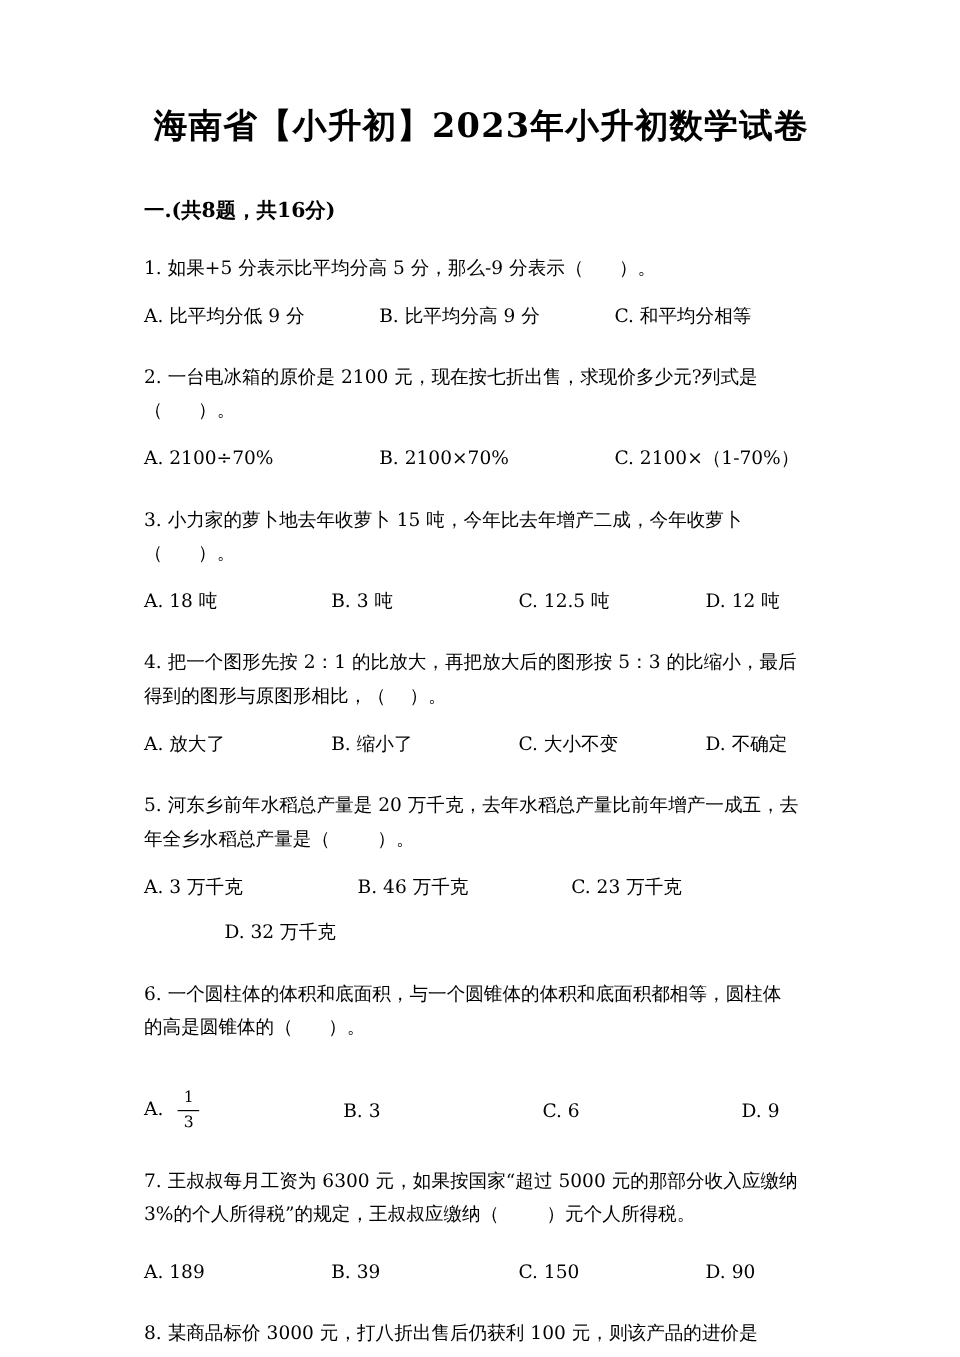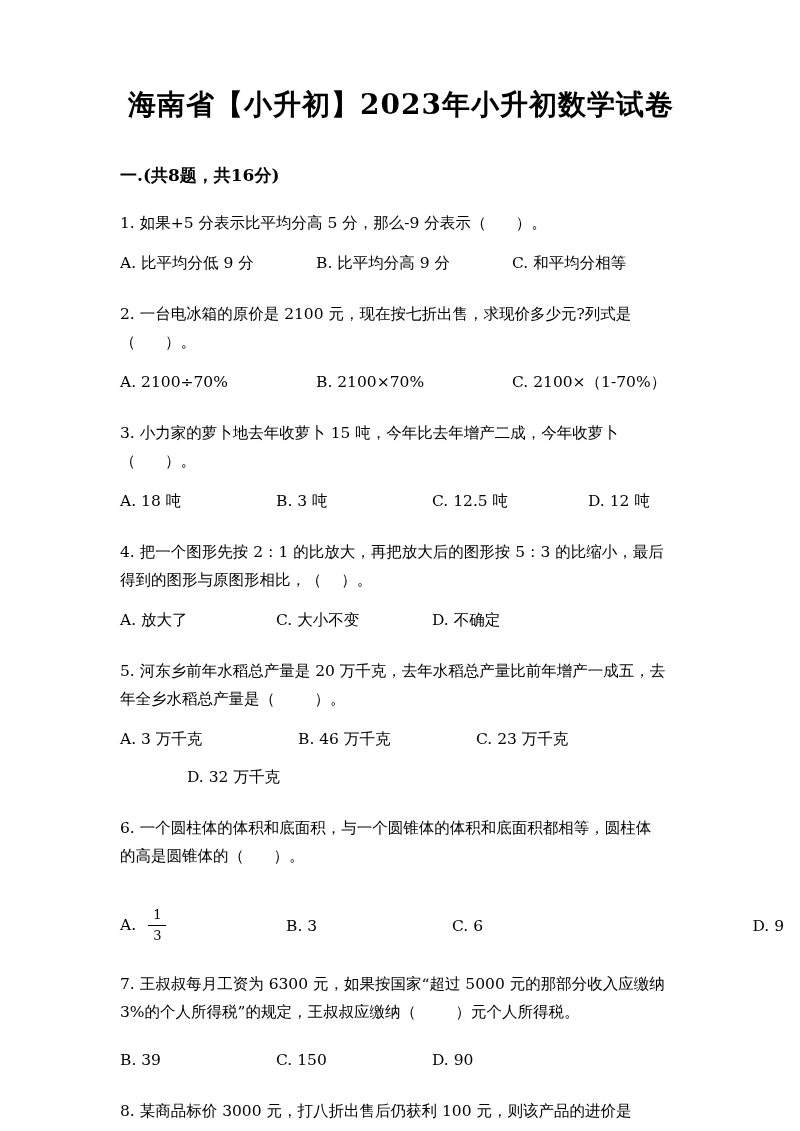--- a/index.html
+++ b/index.html
@@ -100,20 +100,21 @@
           <span class="option">B. 3 吨</span>
           <span class="option">C. 12.5 吨</span>
           <span class="option">D. 12 吨</span>
         </div>
       </div>
       <div class="question">
         <div class="q-text">4. 把一个图形先按 2：1 的比放大，再把放大后的图形按 5：3 的比缩小，最后
 得到的图形与原图形相比，（    ）。</div>
         <div class="options cols-4">
           <span class="option">A. 放大了</span>
+          <span class="option">B. 缩小了</span>
           <span class="option">C. 大小不变</span>
           <span class="option">D. 不确定</span>
         </div>
       </div>
       <div class="question">
         <div class="q-text">5. 河东乡前年水稻总产量是 20 万千克，去年水稻总产量比前年增产一成五，去
 年全乡水稻总产量是（        ）。</div>
         <div class="options cols-3">
           <span class="option" style="width: 178px;">A. 3 万千克</span>
           <span class="option" style="width: 178px;">B. 46 万千克</span>
@@ -123,27 +124,28 @@
           <span class="option">D. 32 万千克</span>
         </div>
       </div>
       <div class="question">
         <div class="q-text">6. 一个圆柱体的体积和底面积，与一个圆锥体的体积和底面积都相等，圆柱体
 的高是圆锥体的（      ）。</div>
         <div class="options cols-4" style="margin-top: 36px;">
           <span class="option" style="width: 166px;"><span>A.</span><span class="frac"><span class="num">1</span><span class="den">3</span></span></span>
           <span class="option" style="width: 166px;">B. 3</span>
           <span class="option" style="width: 166px;">C. 6</span>
-          <span class="option" style="width: 166px; text-align: right;">D. 9</span>
+          <span class="option" style="width: 166px;">D. 9</span>
         </div>
       </div>
       <div class="question">
         <div class="q-text">7. 王叔叔每月工资为 6300 元，如果按国家“超过 5000 元的那部分收入应缴纳
 3%的个人所得税”的规定，王叔叔应缴纳（        ）元个人所得税。</div>
         <div class="options cols-4" style="margin-top: 22px;">
+          <span class="option">A. 189</span>
           <span class="option">B. 39</span>
           <span class="option">C. 150</span>
           <span class="option">D. 90</span>
         </div>
       </div>
       <div class="question">
         <div class="q-text">8. 某商品标价 3000 元，打八折出售后仍获利 100 元，则该产品的进价是
 （        ）元。</div>
       </div>
     </div>

